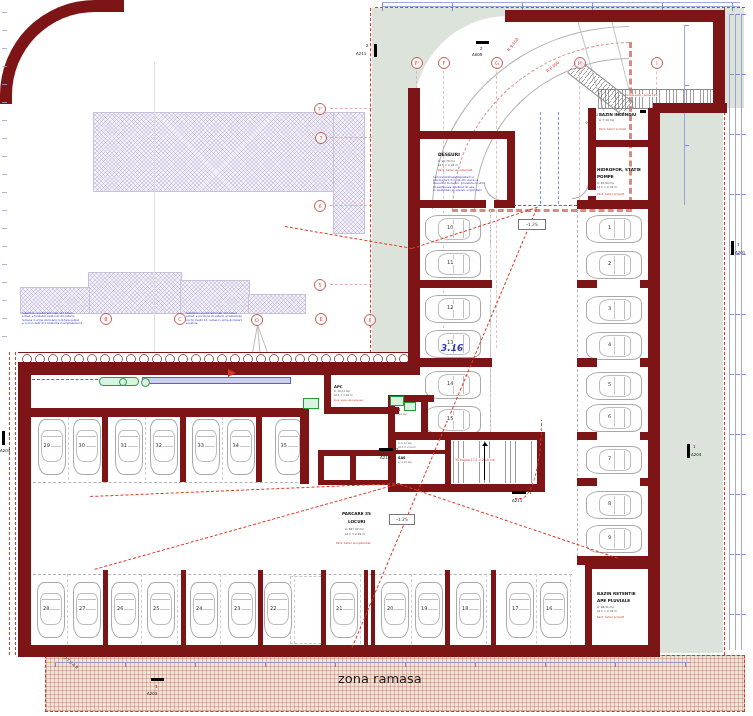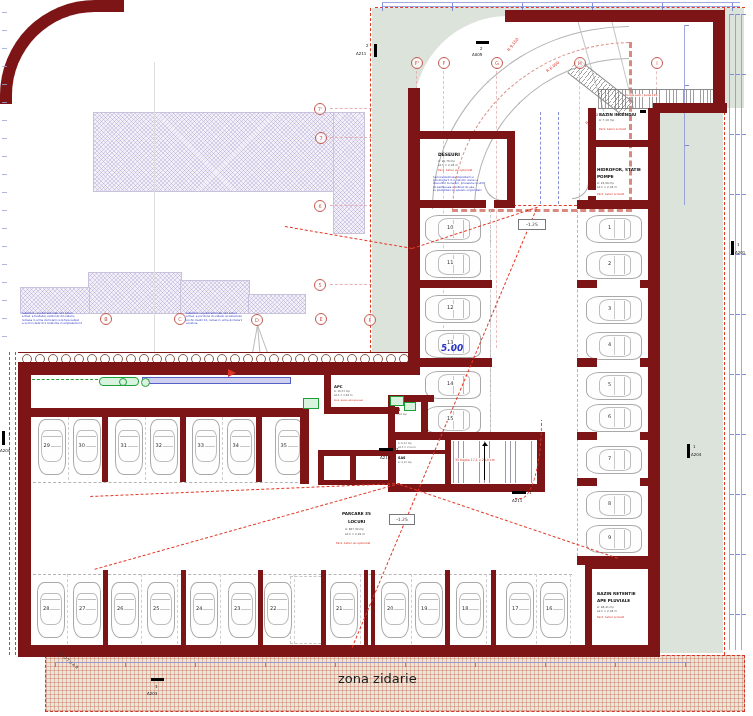--- a/index.html
+++ b/index.html
@@ -97,21 +97,21 @@
   <div class="dashred" style="left:375px;top:7px;width:370px;"></div>
   <div class="vdashred" style="left:724px;top:7px;height:648px;"></div>
   <div class="vdashred" style="left:370px;top:8px;height:345px;"></div>
   <div class="vdashred" style="left:9px;top:352px;height:303px;"></div>
   <div class="vdashred" style="left:15px;top:352px;height:303px;"></div>
 
   <div class="abs" style="left:18px;top:352px;width:390px;height:12px;background:#fff;border-top:1px solid #7d1517;border-bottom:1px solid #7d1517;z-index:11;"></div>
 
   <div class="zona" style="left:45px;top:655px;width:698px;height:55px;"></div>
   <div class="dim" style="left:55px;top:662px;width:635px;"></div>
-  <div class="abs" style="left:338px;top:671px;font-size:13px;color:#1b1b1b;z-index:20;">zona zidarie</div>
+  <div class="abs" style="left:338px;top:671px;font-size:13px;color:#1b1b1b;z-index:20;">zona ramasa</div>
   <div class="abs" style="left:60px;top:650px;font-size:4px;color:#333;letter-spacing:1px;transform:rotate(40deg);transform-origin:0 0;z-index:21;">TROTUAR</div>
 
   <div class="dim" style="left:382px;top:2px;width:358px;"></div>
   <div class="dim" style="left:382px;top:6px;width:358px;"></div>
   <div class="vdim" style="left:729px;top:14px;height:636px;"></div>
   <div class="vdim" style="left:735px;top:14px;height:636px;"></div>
   <div class="vdim" style="left:741px;top:14px;height:636px;"></div>
   <div class="vdim" style="left:2px;top:12px;height:333px;background:repeating-linear-gradient(180deg,#9aa2de 0 1px,transparent 1px 18px);border-left:none;width:5px;"></div>
   <div class="vdim" style="left:684px;top:25px;height:180px;"></div>
 
@@ -164,21 +164,21 @@
   <div class="abs" style="left:481.5px;top:442px;width:0;height:0;border-left:3px solid transparent;border-right:3px solid transparent;border-bottom:4px solid #000;z-index:22;"></div>
 
   <div class="lbl" style="left:342px;top:511px;font-size:4.2px;">PARCARE 35</div>
   <div class="lbl" style="left:348px;top:519px;font-size:4.2px;">LOCURI</div>
   <div class="sub" style="left:345px;top:527px;font-size:2.8px;">A: 847,30 mp</div>
   <div class="sub" style="left:345px;top:532px;font-size:2.8px;">sd.h = 2,49 m</div>
   <div class="redtxt" style="left:336px;top:541px;font-size:2.8px;">Pard. beton elicopterizat</div>
 
   <div class="box" style="left:518px;top:219px;width:26px;height:9px;line-height:9px;">-1.25</div>
   <div class="box" style="left:389px;top:514px;width:24px;height:9px;line-height:9px;">-1.25</div>
-  <div class="abs" style="left:441px;top:343px;font-size:9px;font-weight:bold;font-style:italic;color:#2a35c0;z-index:30;">5.00</div>
+  <div class="abs" style="left:441px;top:343px;font-size:9px;font-weight:bold;font-style:italic;color:#2a35c0;z-index:30;">3.16</div>
 
   <div class="bluetxt" style="left:22px;top:312px;font-size:2.7px;width:76px;">Subzidire cu piloti alternati, din beton
 armat, a fundatiei existente din zidarie,
 ramasa in urma demolarii corp fara subsol
 a vechii cladiri C1 existenta in amplasament</div>
   <div class="bluetxt" style="left:186px;top:312px;font-size:2.7px;width:62px;">Subzidire cu piloti alternati, din beton
 armat, a peretelui de zidarie al subsolului
 vechii cladiri C1, ramas in urma demolarii
 acesteia</div>
 

